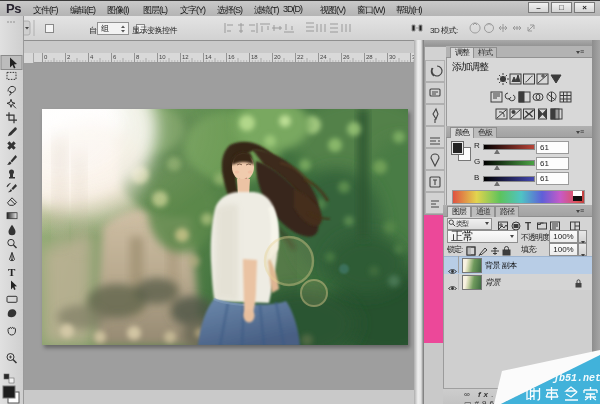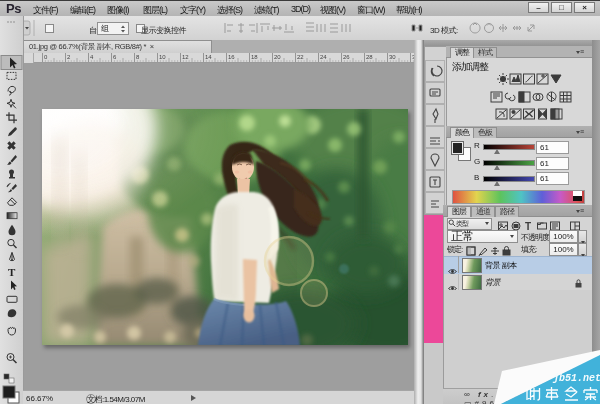--- a/index.html
+++ b/index.html
@@ -49,21 +49,21 @@
 
 <div id="menubar" class="abs">
 <div id="pslogo" class="abs">Ps</div>
 <span class="menu abs" style="left:33px">文件(F)</span>
 <span class="menu abs" style="left:70px">编辑(E)</span>
 <span class="menu abs" style="left:107px">图像(I)</span>
 <span class="menu abs" style="left:143px">图层(L)</span>
 <span class="menu abs" style="left:180px">文字(Y)</span>
 <span class="menu abs" style="left:217px">选择(S)</span>
 <span class="menu abs" style="left:254px">滤镜(T)</span>
-<span class="menu abs" style="left:291px">3D(D)</span>
+<span class="menu abs" style="left:283px">3D(D)</span>
 <span class="menu abs" style="left:320px">视图(V)</span>
 <span class="menu abs" style="left:357px">窗口(W)</span>
 <span class="menu abs" style="left:396px">帮助(H)</span>
 <div class="winbtn abs" style="left:528px">–</div>
 <div class="winbtn abs" style="left:551px">□</div>
 <div class="winbtn abs" style="left:574px">×</div>
 </div>
 
 <div id="optbar" class="abs">
       <svg class="abs" style="left:0;top:0" width="600" height="24" viewBox="0 0 600 24">
@@ -123,27 +123,24 @@
         <g transform="translate(526,7)" stroke="#8f8f8f" stroke-width="1" opacity="0.85">
           <path d="M2 8 l6 -6 M8 2 v4 M8 2 h-4 M2 8 v-4 M2 8 h4"></path>
         </g>
       </svg>
       <div class="abs chk" style="left:45px;"></div>
       <span class="abs optxt" style="left:57px;margin-left:32px;">自动选择:</span>
       <div class="abs obox" style="left:97px;width:30px;line-height:11px;"><span style="margin-left:3px;letter-spacing:-1px;">组</span><svg style="float:right;margin-top:2px;margin-right:2px" width="6" height="8" viewBox="0 0 6 8">
           <path d="M1 3 L3 0.5 L5 3 Z M1 5 L3 7.5 L5 5 Z" fill="#555"></path>
         </svg></div>
       <div class="abs chk" style="left:136px;"></div>
-      <span class="abs optxt" style="left:141px;">显示变换控件</span>
+      <span class="abs optxt" style="left:132px;">显示变换控件</span>
       <span class="abs optxt" style="left:430px;">3D 模式:</span>
     </div>
 
-<div id="tabrow" class="abs">
-      <div id="doctab" class="abs">01.jpg @ 66.7%(背景 副本, RGB/8#) * &nbsp;×</div>
-    </div>
 
 <div id="hruler" class="abs">
       <svg class="abs" style="left:0;top:0" width="381" height="9" viewBox="0 0 381 9">
         <line x1="9.5" y1="0" x2="9.5" y2="9" stroke="#777" stroke-width="0.7"></line>
         <line x1="21.0" y1="5" x2="21.0" y2="9" stroke="#888" stroke-width="0.6"></line>
         <line x1="12.38" y1="7" x2="12.38" y2="9" stroke="#999" stroke-width="0.5"></line>
         <line x1="15.25" y1="7" x2="15.25" y2="9" stroke="#999" stroke-width="0.5"></line>
         <line x1="18.12" y1="7" x2="18.12" y2="9" stroke="#999" stroke-width="0.5"></line>
         <line x1="23.88" y1="7" x2="23.88" y2="9" stroke="#999" stroke-width="0.5"></line>
         <line x1="26.75" y1="7" x2="26.75" y2="9" stroke="#999" stroke-width="0.5"></line>
@@ -579,26 +576,20 @@
           <path d="M3 4.5 h3 M4.5 3 v3" stroke="#333" stroke-width="0.8"></path>
         </g>
         <rect x="4" y="358" width="5" height="5" fill="#2a2a2a" stroke="#666" stroke-width="0.6"></rect>
         <rect x="9" y="362" width="5" height="5" fill="#f2f2f2" stroke="#666" stroke-width="0.6"></rect>
         <rect x="8" y="376" width="11" height="11" fill="#fdfdfd" stroke="#555" stroke-width="1"></rect>
         <rect x="3" y="370" width="12" height="12" fill="#1d1d1d" stroke="#777" stroke-width="1"></rect>
       </svg></div>
 
 <div id="scrollstrip" class="abs"></div>
 
-<div id="statusbar" class="abs">
-<span class="abs" style="left:3px;top:3px;">66.67%</span>
-<span class="abs" style="left:63px;top:3px;width:8px;height:8px;border:1px solid #888;border-radius:50%;"></span>
-<span class="abs" style="left:64px;top:3px;letter-spacing:-0.5px;">文档:1.54M/3.07M</span>
-<div class="abs" style="left:168px;top:4px;width:0;height:0;border-left:5px solid #555;border-top:3.5px solid transparent;border-bottom:3.5px solid transparent;"></div>
-</div>
 
 <div id="rightpane" class="abs">
 
 <div class="abs dhead" style="left:0;top:0;width:176px;height:6px;"></div>
 
 <div id="dockstrip" class="abs"></div>
 <div id="dockicons" class="abs" style="left:0;top:6px;"><svg width="22" height="170" viewBox="0 0 22 170">
 <g stroke="#444" stroke-width="1.1" fill="none">
 <path d="M8 22 q-2 6 2 8 M13 20 a5 5 0 1 1 -4 2"></path>
 <rect x="6" y="43" width="10" height="7" rx="1"></rect>

